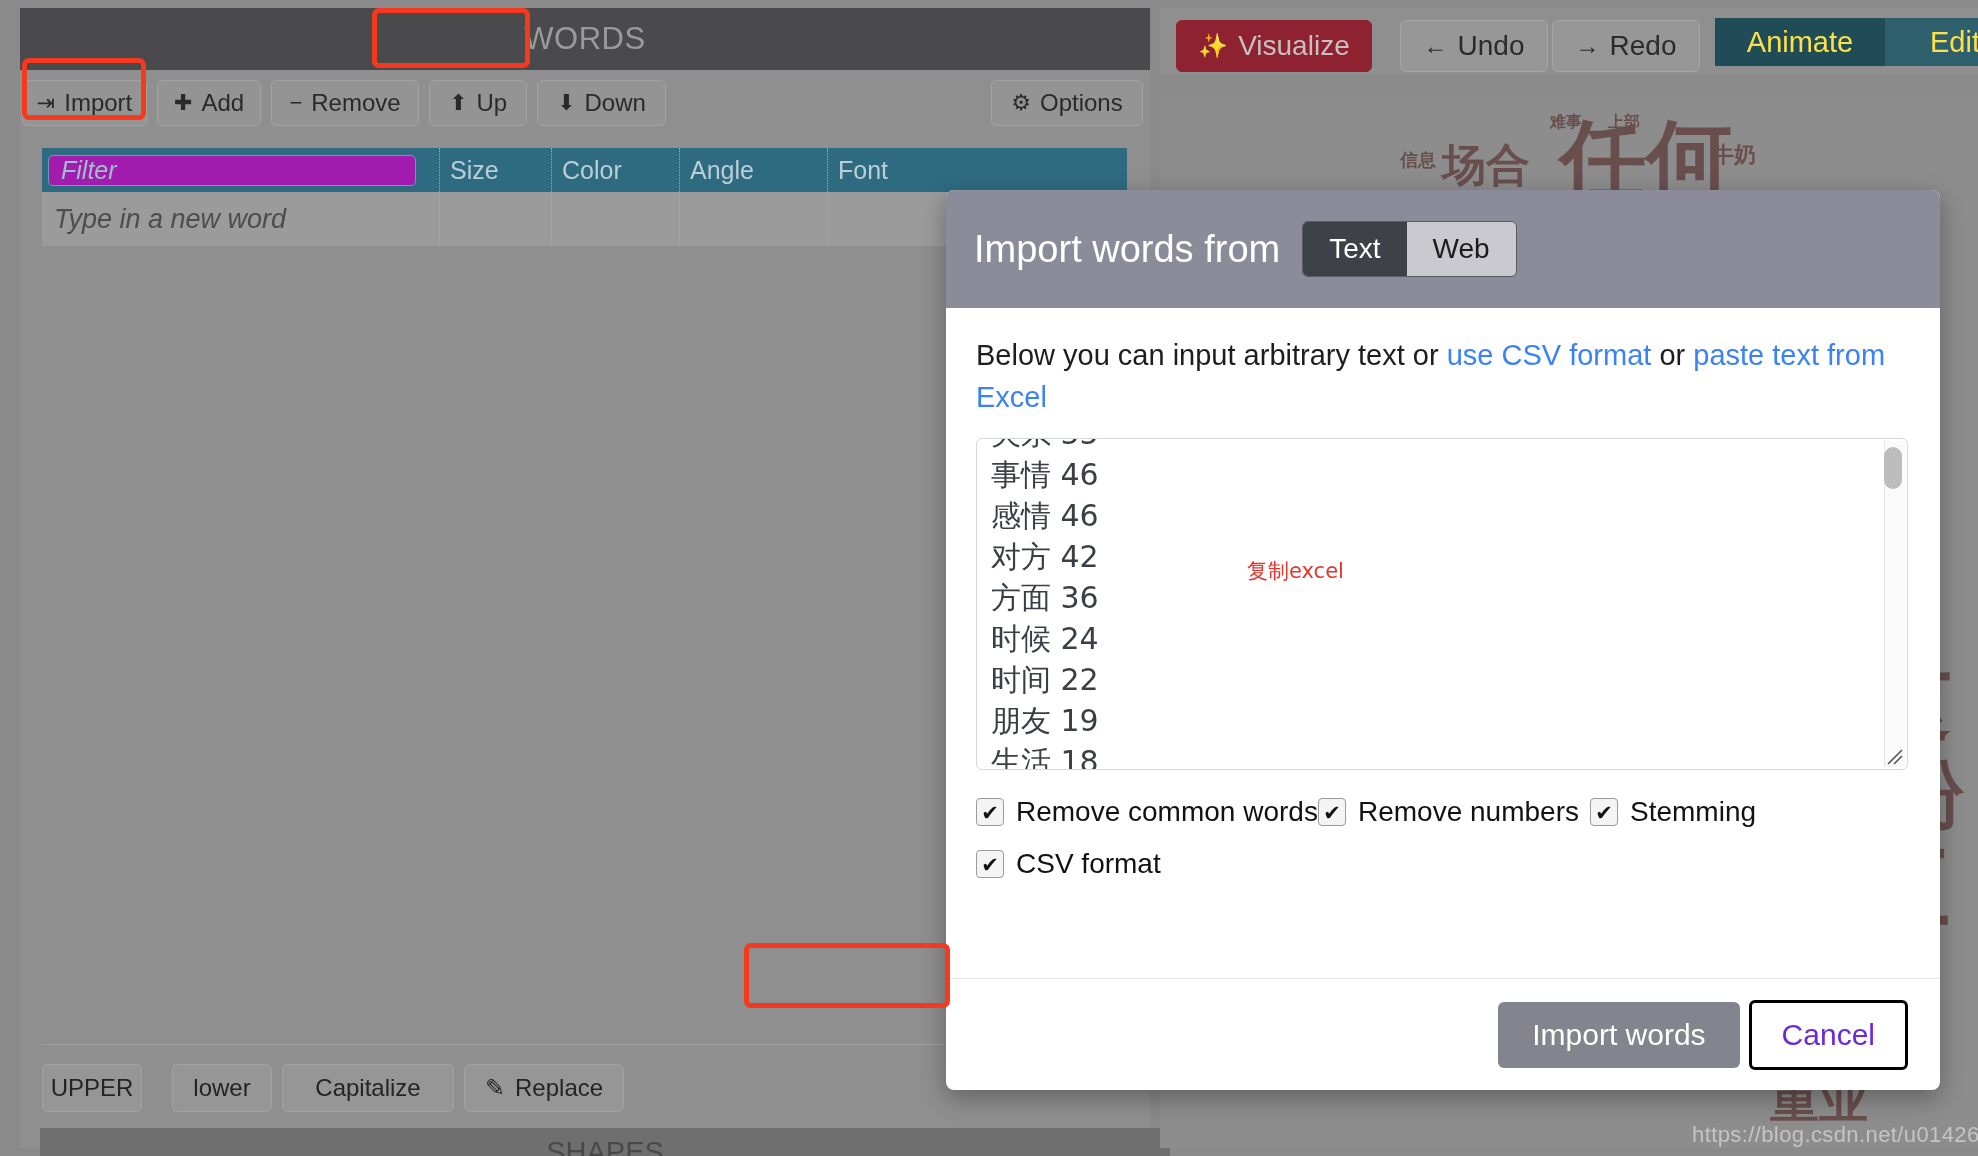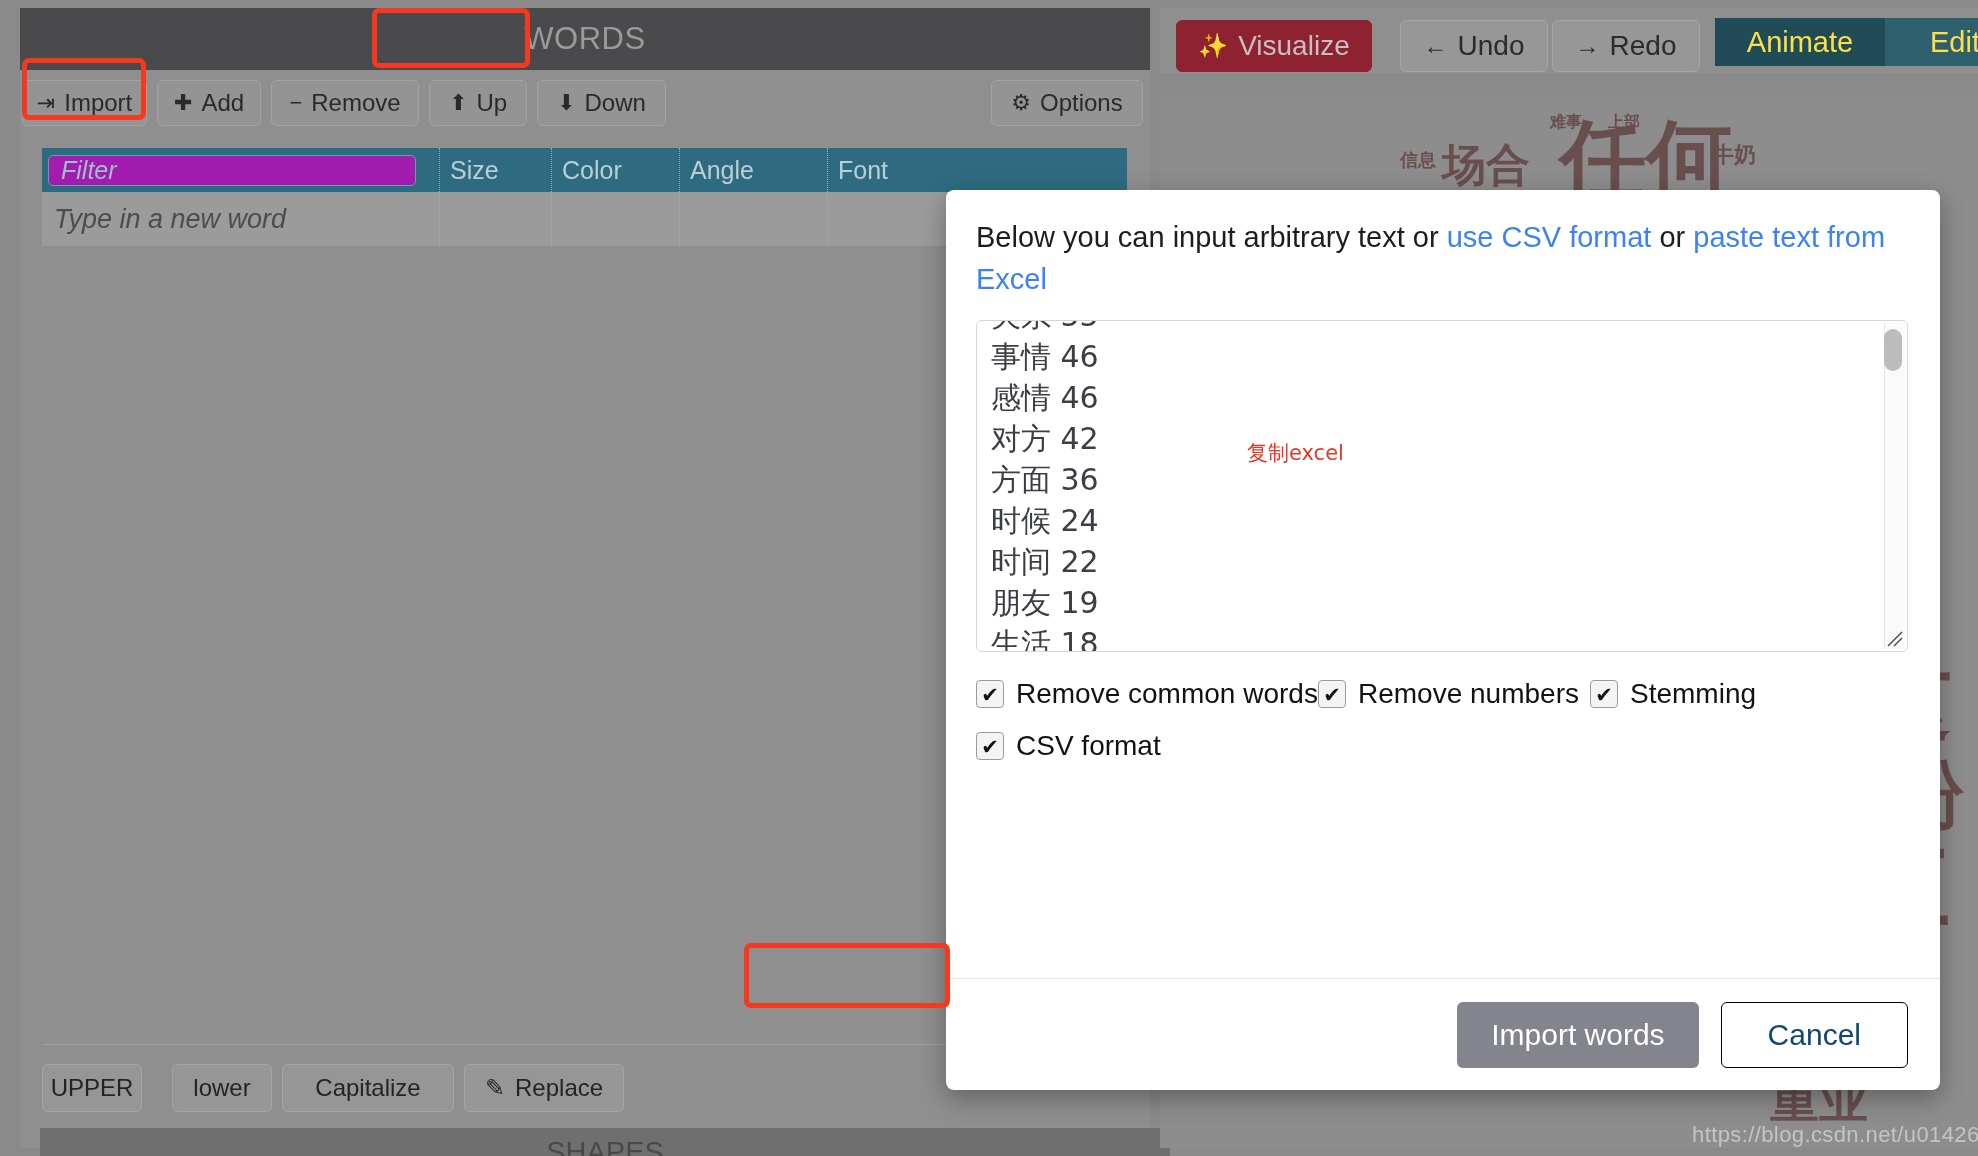--- a/index.html
+++ b/index.html
@@ -90,26 +90,26 @@
   .ta-thumb{position:absolute;right:3px;top:6px;width:18px;height:42px;border-radius:9px;
      background:#bcbcbc;}
   .ta-resize{position:absolute;right:3px;bottom:3px;width:20px;height:20px;}
 
   .opts{margin-top:26px;position:relative;height:120px;}
   .opt{position:absolute;display:flex;align-items:center;gap:12px;font-size:28px;color:#121212;}
   .cb{width:26px;height:26px;border:1px solid #9b9b9b;border-radius:4px;background:#f4f4f4;
      display:flex;align-items:center;justify-content:center;font-size:21px;color:#111;line-height:1;}
 
   .modal-foot{position:absolute;left:0;bottom:0;width:994px;height:112px;border-top:1px solid #e6e6e6;
-     display:flex;align-items:center;justify-content:flex-end;padding-right:32px;gap:22px;
+     display:flex;align-items:center;justify-content:flex-end;padding-right:32px;gap:9px;
      box-sizing:border-box;}
   .btn-primary{background:#84848f;color:#fff;font-size:30px;border:none;border-radius:6px;
      padding:16px 34px;}
-  .btn-default{background:#fff;color:#0c4a6e;font-size:30px;border:1px solid #000000;border-radius:6px;
-     padding:15px 46px;}
+  .btn-default{background:#fff;color:#6d28d9;font-size:30px;border:3px solid #000000;border-radius:6px;
+     padding:15px 30px;}
 
   
   .anno{position:absolute;border:5px solid #f4391e;border-radius:7px;pointer-events:none;}
 
   .wm{position:absolute;left:1692px;top:1122px;font-size:22px;color:#d7d7d7;opacity:.75;
      letter-spacing:.4px;}
 </style>
 </head>
 <body>
 
@@ -232,20 +232,27 @@
         <div class="cw" style="left: 704px; top: 880px; font-size: 34px;">步伯</div>
         <div class="cw" style="left: 712px; top: 852px; font-size: 14px;">课程</div>
         <div class="cw" style="left: 560px; top: 960px; font-size: 20px;">上威</div>
         <div class="cw" style="left: 610px; top: 972px; font-size: 49px;">重业</div>
       </div>
   </div>
 </div>
 
 <div class="modal">
 
+  <div class="modal-head">
+    <div class="modal-title">Import words from</div>
+    <div class="seg">
+      <div class="on">Text</div>
+      <div class="off">Web</div>
+    </div>
+  </div>
 
   <div class="modal-body">
     <div class="lead">
       <span>Below you can input arbitrary text or </span><a href="#">use CSV format</a><span> or </span><a href="#">paste text from Excel</a>
     </div>
 
     <div class="ta-wrap">
       <div class="ta-text" id="ta-text">关系 55
 事情 46
 感情 46

